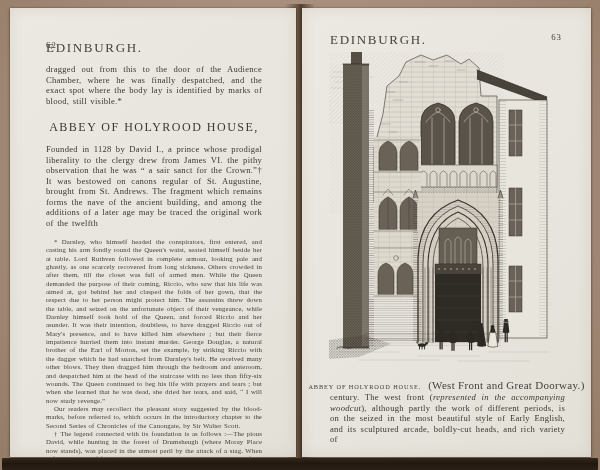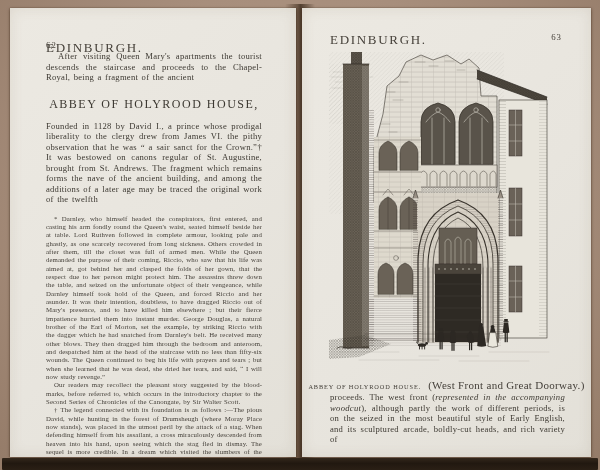--- a/index.html
+++ b/index.html
@@ -68,21 +68,21 @@
 <body>
 
 <div class="spine"></div>
 
 <div class="page page-left">
   <div class="inner">
     <div class="pagehead">
       <span class="pagenum pn-left">62</span>
       <span class="runhead">EDINBURGH.</span>
     </div>
-    <p class="body-text ind">After visiting Queen Mary's apartments the tourist descends the staircase and proceeds to the Chapel-Royal, being a fragment of the ancient</p>
+    <p class="body-text first">dragged out from this to the door of the Audience Chamber, where he was finally despatched, and the exact spot where the body lay is identified by marks of blood, still visible.*</p>
     <h2 class="section-heading">ABBEY OF HOLYROOD HOUSE,</h2>
     <p class="body-text">Founded in 1128 by David I., a prince whose prodigal liberality to the clergy drew from James VI. the pithy observation that he was “ a sair sanct for the Crown.”†  It was bestowed on canons regular of St. Augustine, brought from St. Andrews.  The fragment which remains forms the nave of the ancient building, and among the additions of a later age may be traced the original work of the twelfth</p>
     <div class="footnotes">
       <p class="footnote">* Darnley, who himself headed the conspirators, first entered, and casting his arm fondly round the Queen's waist, seated himself beside her at table.  Lord Ruthven followed in complete armour, looking pale and ghastly, as one scarcely recovered from long sickness.  Others crowded in after them, till the closet was full of armed men.  While the Queen demanded the purpose of their coming, Riccio, who saw that his life was aimed at, got behind her and clasped the folds of her gown, that the respect due to her person might protect him. The assassins threw down the table, and seized on the unfortunate object of their vengeance, while Darnley himself took hold of the Queen, and forced Riccio and her asunder.  It was their intention, doubtless, to have dragged Riccio out of Mary's presence, and to have killed him elsewhere ; but their fierce impatience hurried them into instant murder.  George Douglas, a natural brother of the Earl of Morton, set the example, by striking Riccio with the dagger which he had snatched from Darnley's belt.  He received many other blows. They then dragged him through the bedroom and anteroom, and despatched him at the head of the staircase with no less than fifty-six wounds.  The Queen continued to beg his life with prayers and tears ; but when she learned that he was dead, she dried her tears, and said, “ I will now study revenge.”</p>
       <p class="footnote">Our readers may recollect the pleasant story suggested by the blood-marks, before referred to, which occurs in the introductory chapter to the Second Series of Chronicles of the Canongate, by Sir Walter Scott.</p>
       <p class="footnote">† The legend connected with its foundation is as follows :—The pious David, while hunting in the forest of Drumsheugh (where Moray Place now stands), was placed in the utmost peril by the attack of a stag.  When defending himself from his assailant, a cross miraculously descended from heaven into his hand, upon seeing which the stag fled in dismay.  The sequel is more credible. In a dream which visited the slumbers of the monarch he was commanded to erect an abbey to commemorate his remarkable preservation ; and in obedience to the heavenly mandate he founded the Abbey of Holyrood House.</p>
     </div>
   </div>
 </div>
 
@@ -270,16 +270,16 @@
 
         <path d="M8 296 q4 -2.4 8 -0.4 q3 1.4 7 0.2" stroke="#38332c" stroke-width="0.9" fill="none" opacity="0.85"></path>
       </g>
     </svg>
   </div>
 
   <div class="caption">
     <span class="caption-title">ABBEY OF HOLYROOD HOUSE.</span><span class="caption-gap"></span><span class="caption-sub">(West Front and Great Doorway.)</span>
   </div>
 
-  <p class="body-text rp-para"><span>proceeds.  The west front (</span><i>represented in the accompanying woodcut</i><span>), although partly the work of different periods, is on the seized in the most beautiful style of Early English, and its sculptured arcade, boldly-cut heads, and rich variety of</span></p>
+  <p class="body-text rp-para"><span>century.  The west front (</span><i>represented in the accompanying woodcut</i><span>), although partly the work of different periods, is on the seized in the most beautiful style of Early English, and its sculptured arcade, boldly-cut heads, and rich variety of</span></p>
 </div>
 
 <div class="book-edge"></div>
 
 </body></html>

